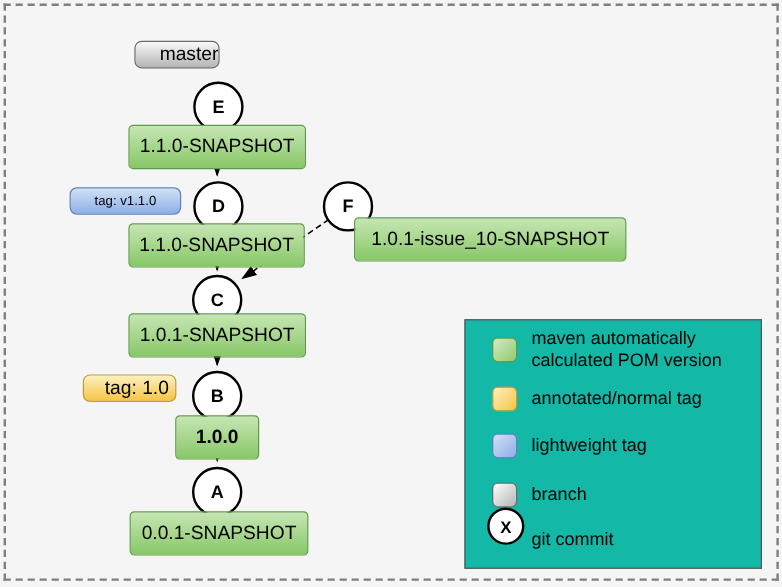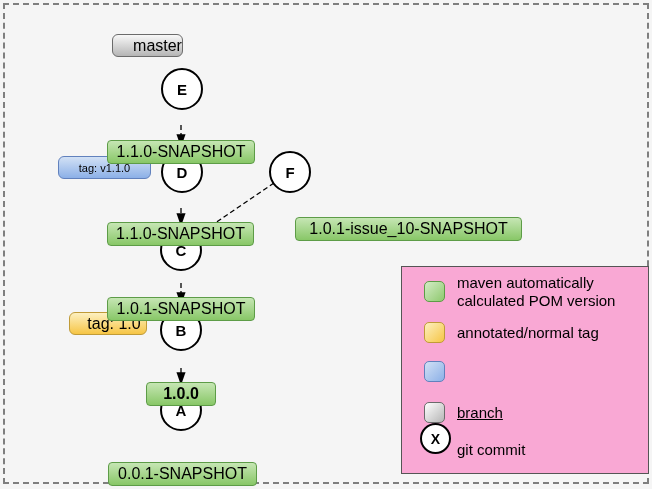--- a/index.html
+++ b/index.html
@@ -28,29 +28,28 @@
   .commit-circle{
     width:42px;height:42px;
     border:2.5px solid #000;
     border-radius:50%;
     background:#fff;
     display:flex;align-items:center;justify-content:center;
     font-weight:bold;font-size:15px;color:#000;
     z-index:2;
   }
   .version-box{
-    height:24px;
+    height:37px;
     border:1px solid #5d9c47;
     border-radius:4px;
     background:linear-gradient(180deg,#c6e6b4,#88c767);
     display:flex;align-items:center;justify-content:center;
     font-size:16px;color:#000;
     white-space:nowrap;
     z-index:3;
-    margin-top:36px;
   }
   .tag-blue{
     height:23px;
     border:1px solid #6181bd;
     border-radius:6px;
     background:linear-gradient(180deg,#d2e1f5,#8cb0e7);
     display:flex;align-items:center;justify-content:center;
     font-size:11px;color:#000;white-space:nowrap;
   }
   .tag-orange{
@@ -64,23 +63,23 @@
   .branch-box{
     height:23px;
     border:1px solid #6b6b6b;
     border-radius:6px;
     background:linear-gradient(180deg,#f8f8f8,#b5b5b5);
     display:flex;align-items:center;justify-content:center;
     font-size:16px;color:#000;white-space:nowrap;padding-left:20px;
   }
   .legend{
     position:absolute;
-    left:401px;top:266px;
+    left:387px;top:266px;
     width:246px;height:206px;
-    background:#f9a8d4;
+    background:#14b8a6;
     border:1px solid #555;
     z-index:2;
   }
   .legend .swatch{
     position:absolute;left:22px;
     width:21px;height:21px;
     border-radius:5px;
     box-sizing:border-box;
   }
   .legend .sw-green{border:1px solid #5d9c47;background:linear-gradient(135deg,#d4ecc6,#8ec96e);}
@@ -147,21 +146,22 @@
   <div class="node version-box" style="left:108px;top:426px;width:149px;">0.0.1-SNAPSHOT</div>
 
   <div class="legend">
     <div class="swatch sw-green" style="top:14px;"></div>
     <div class="label" style="top:7px;">maven automatically calculated POM version</div>
 
     <div class="swatch sw-orange" style="top:55px;"></div>
     <div class="label" style="top:57px;">annotated/normal tag</div>
 
     <div class="swatch sw-blue" style="top:94px;"></div>
+    <div class="label" style="top:96px;">lightweight tag</div>
 
     <div class="swatch sw-gray" style="top:135px;"></div>
-    <div class="label" style="top:137px;text-decoration:underline;">branch</div>
+    <div class="label" style="top:137px;">branch</div>
 
     <div class="commit-mini">X</div>
     <div class="label" style="top:174px;">git commit</div>
   </div>
 
 </div>
 
 </body></html>

